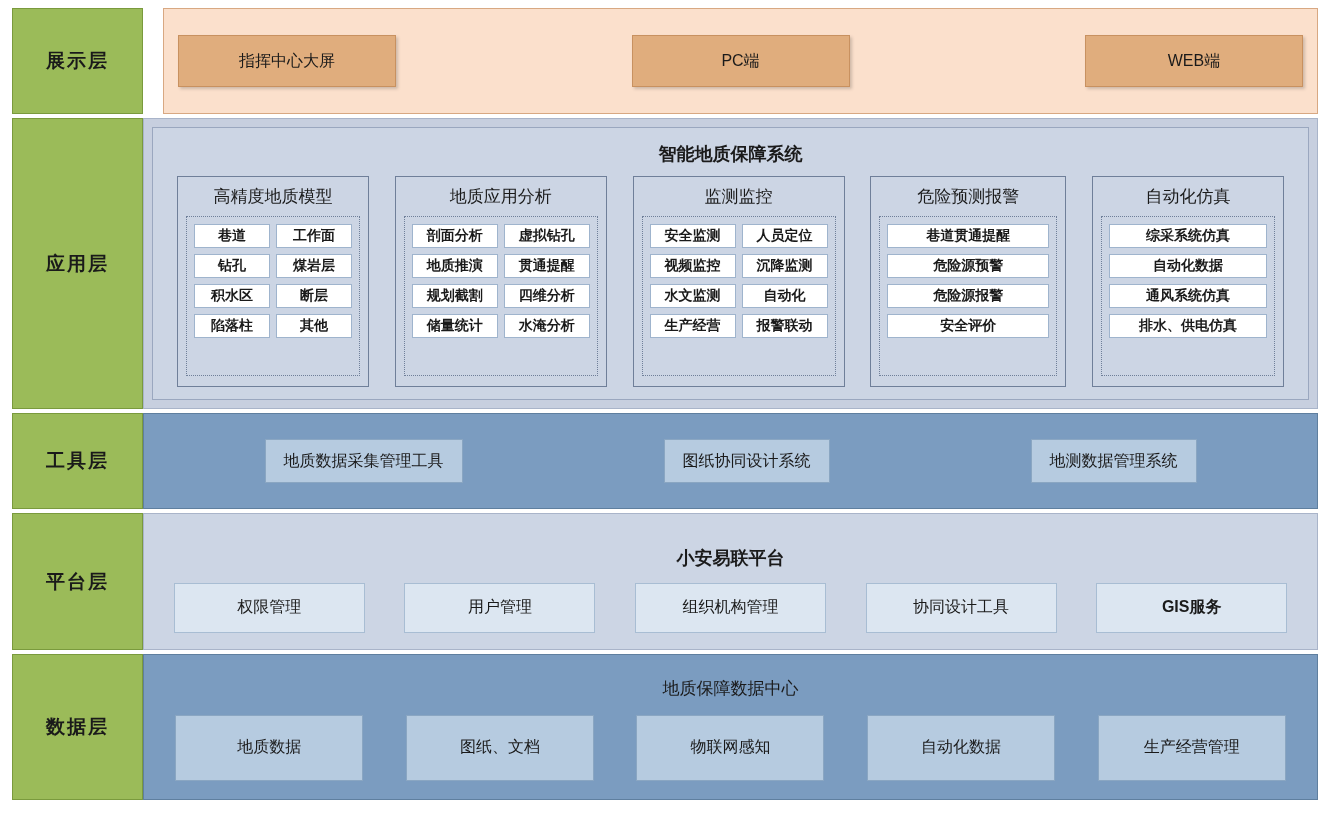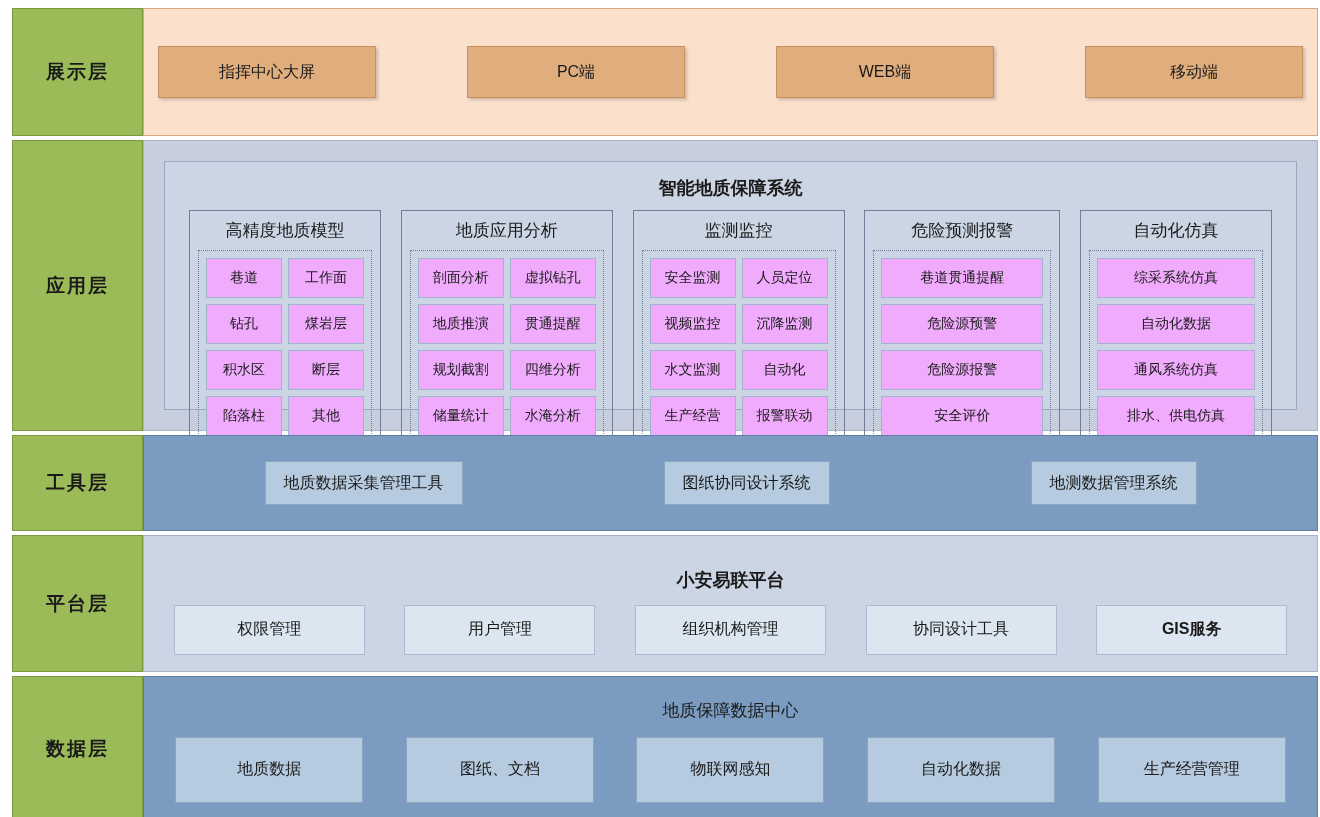--- a/index.html
+++ b/index.html
@@ -68,21 +68,21 @@
     font-size: 16px;
     color: #1a1a1a;
     box-shadow: 2px 2px 3px rgba(0,0,0,0.18);
     box-sizing: border-box;
   }
 
   
   .app-body {
     background: #c7cfdf;
     border: 1px solid #a9b4c9;
-    padding: 20px;
+    padding: 8px;
     box-sizing: border-box;
   }
   .app-inner {
     background: #ccd5e4;
     border: 1px solid #9aa7bf;
     height: 100%;
     box-sizing: border-box;
     padding: 8px 10px 12px 10px;
     display: flex;
     flex-direction: column;
@@ -125,29 +125,30 @@
     flex-wrap: wrap;
     justify-content: space-between;
     gap: 6px 6px;
     border: 1px dotted #6f7f99;
     padding: 7px 7px;
     box-sizing: border-box;
     flex: 1 1 auto;
     align-content: flex-start;
   }
   .chip {
-    background: #f0abfc;
+    background: #ffffff;
     border: 1px solid #9fb4cd;
     font-size: 14px;
-    height: 40px;
-    display: flex;
-    align-items: center;
-    justify-content: center;
-    box-sizing: border-box;
-    color: #1a1a1a;
+    height: 24px;
+    display: flex;
+    align-items: center;
+    justify-content: center;
+    box-sizing: border-box;
+    color: #1a1a1a;
+    font-weight: bold;
   }
   .chips.two .chip { width: calc(50% - 3px); }
   .chips.one .chip { width: 100%; }
 
   
   .tool-body {
     background: #7b9cc0;
     border: 1px solid #5f7f9f;
     display: flex;
     align-items: center;
@@ -238,27 +239,26 @@
     font-size: 16px;
     box-sizing: border-box;
     color: #1a1a1a;
   }
 </style>
 </head>
 <body>
 
 <div id="diagram">
 
-  <div class="layer-row" style="height:128px;">
+  <div class="layer-row" style="height:106px;gap:20px;">
     <div class="layer-label">展示层</div>
     <div class="layer-body pres-body">
       <div class="pres-box">指挥中心大屏</div>
       <div class="pres-box">PC端</div>
       <div class="pres-box">WEB端</div>
-      <div class="pres-box">移动端</div>
     </div>
   </div>
 
   <div class="layer-row" style="height:291px;">
     <div class="layer-label">应用层</div>
     <div class="layer-body app-body">
       <div class="app-inner">
         <div class="app-title">智能地质保障系统</div>
         <div class="app-groups">
 

